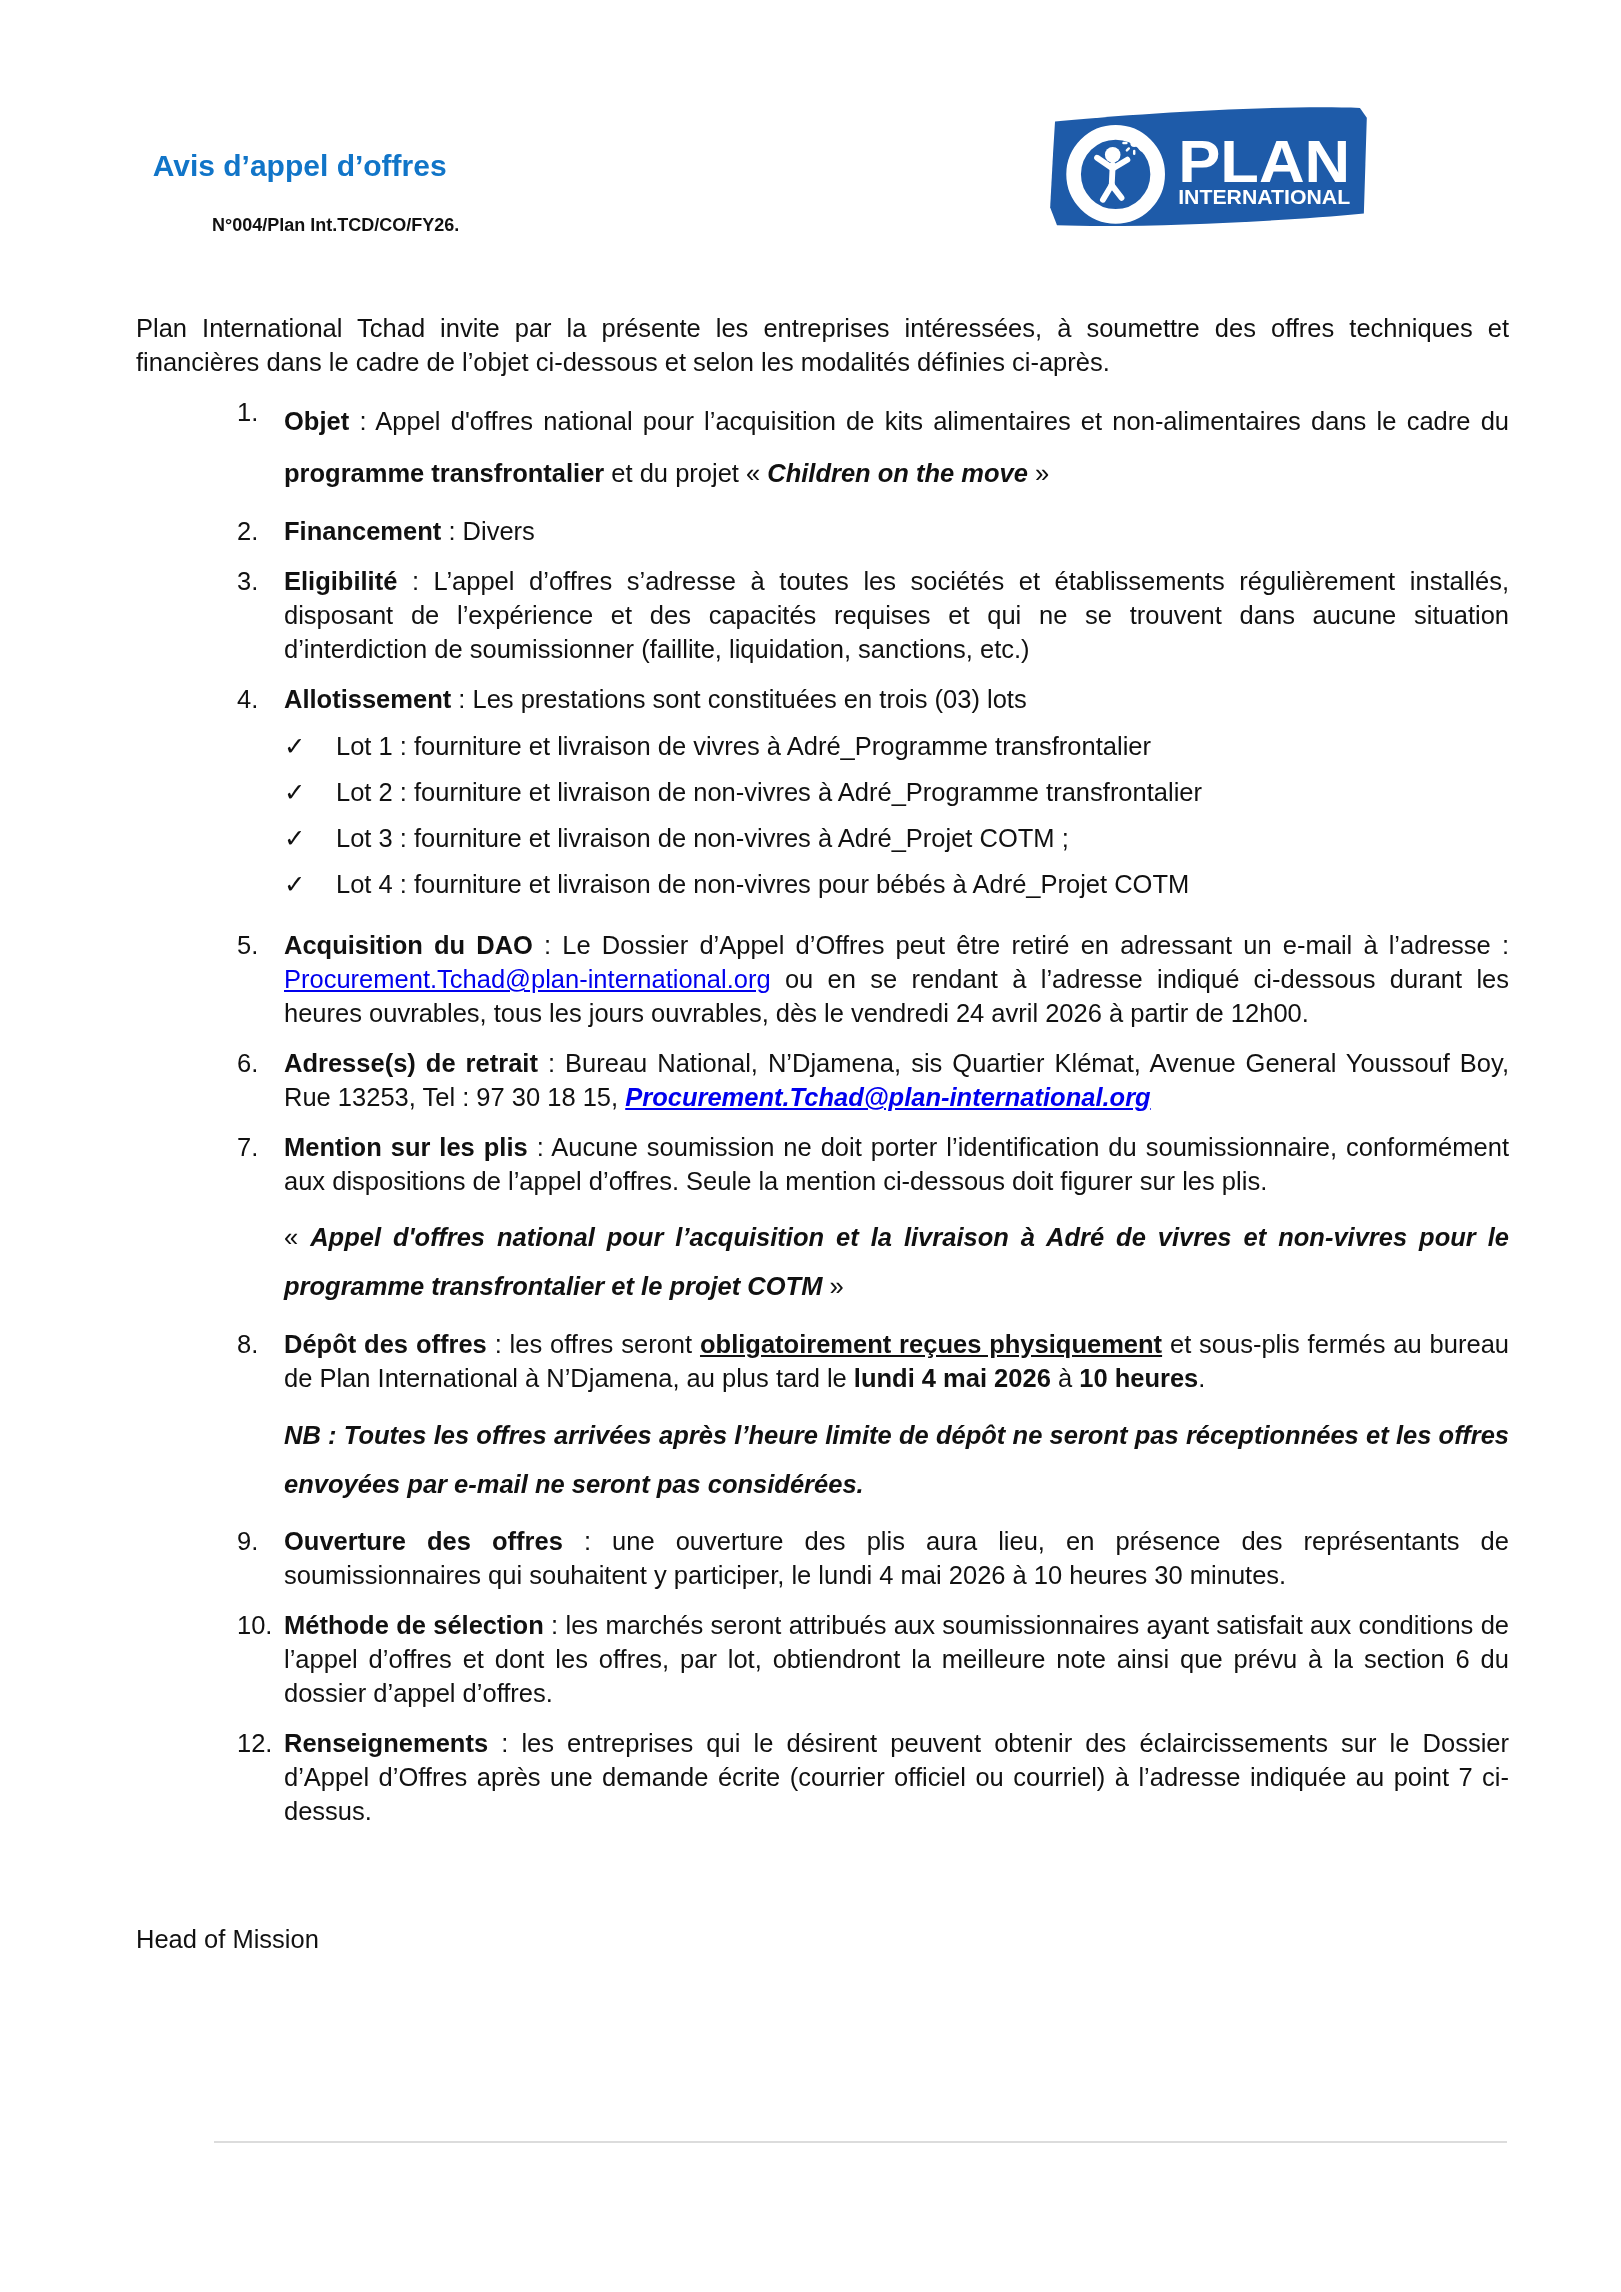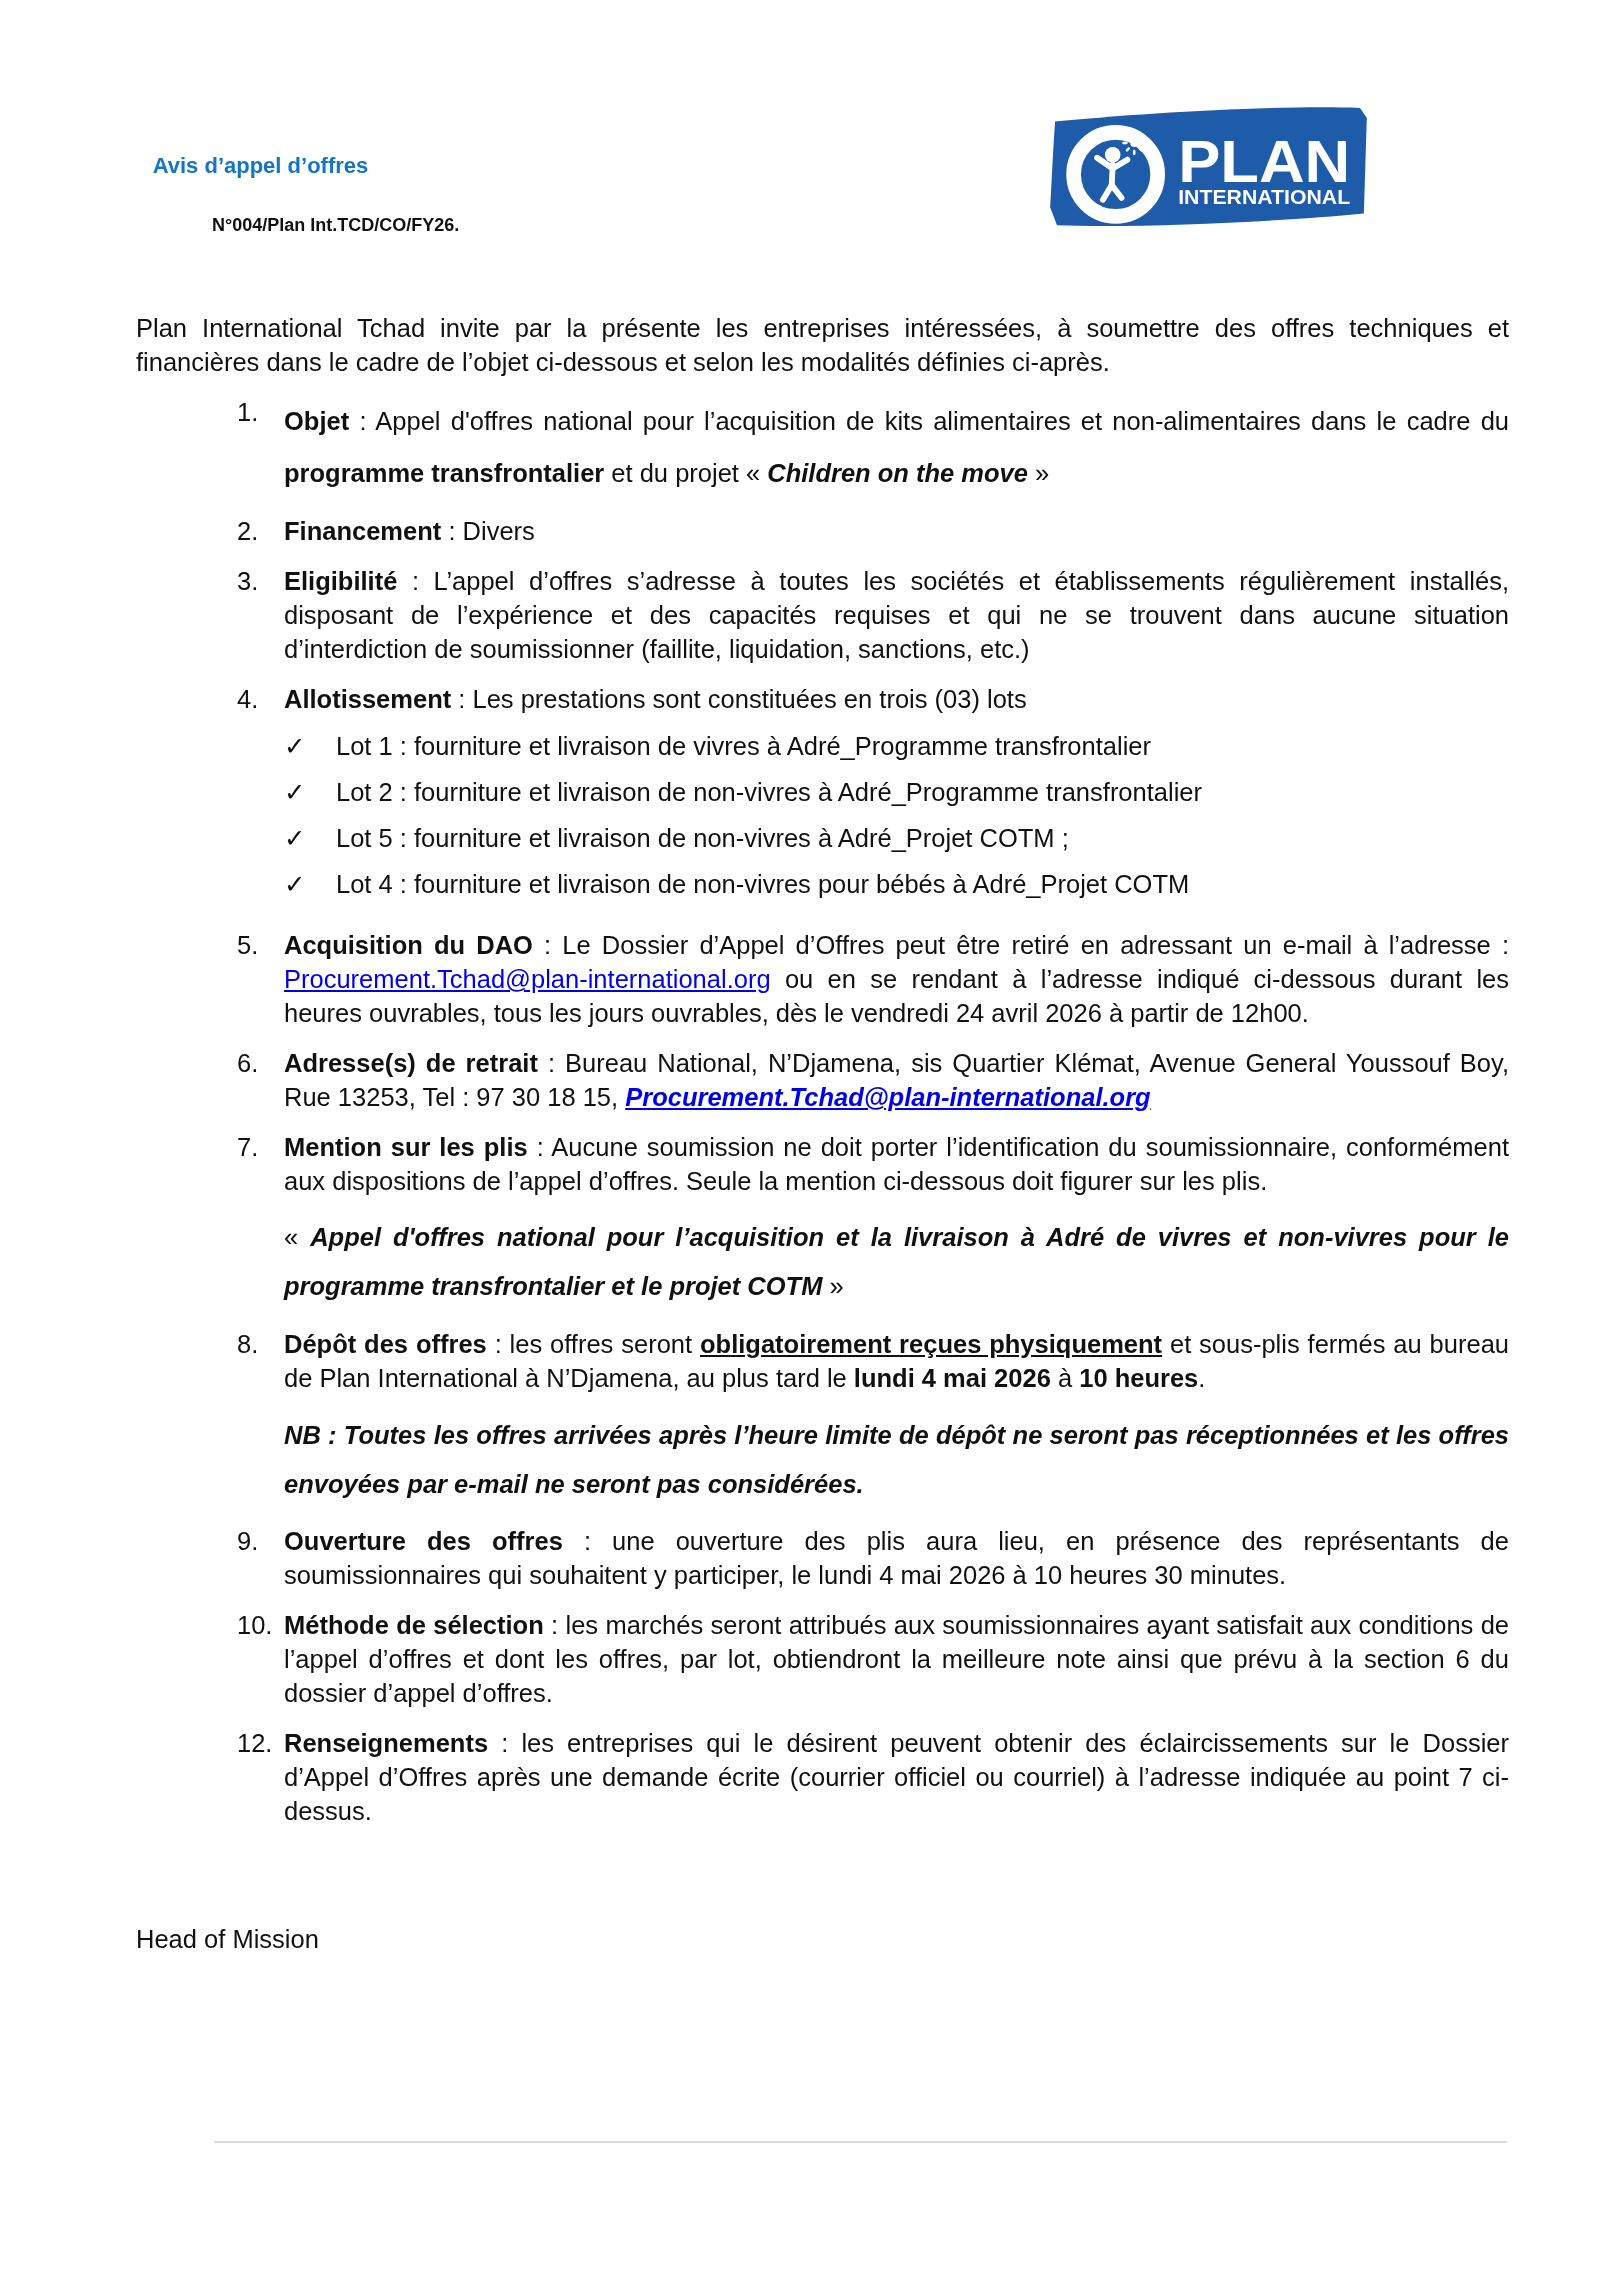--- a/index.html
+++ b/index.html
@@ -16,21 +16,21 @@
     width:1621px;height:2293px;
     background:#ffffff;
     padding:0 112px 0 136px;
     overflow:hidden;
     font-family:"Liberation Sans","DejaVu Sans",sans-serif;
     font-size:25.5px;line-height:34px;color:var(--ink);
   }
   .header{position:relative;height:311px;}
   .doc-title{
     position:absolute;left:16.7px;top:147px;
-    font-size:22px;line-height:37px;font-weight:700;color:var(--accent);
+    font-size:30px;line-height:37px;font-weight:700;color:var(--accent);
   }
   .doc-ref{
     position:absolute;left:76px;top:208px;
     font-size:18px;line-height:35px;font-weight:700;
   }
   .logo{position:absolute;left:911px;top:104px;width:321px;height:129px;}
   .intro{text-align:justify;}
   .item{display:flex;margin-top:15.7px;padding-left:101px;}
   .item .num{flex:none;width:47px;}
   .item .body{flex:1;min-width:0;}
@@ -122,21 +122,21 @@
           <div class="lot">
             <span class="check">✓</span>
             <span>Lot 1 : fourniture et livraison de vivres à Adré_Programme transfrontalier</span>
           </div>
           <div class="lot">
             <span class="check">✓</span>
             <span>Lot 2 : fourniture et livraison de non-vivres à Adré_Programme transfrontalier</span>
           </div>
           <div class="lot">
             <span class="check">✓</span>
-            <span>Lot 5 : fourniture et livraison de non-vivres à Adré_Projet COTM ;</span>
+            <span>Lot 3 : fourniture et livraison de non-vivres à Adré_Projet COTM ;</span>
           </div>
           <div class="lot">
             <span class="check">✓</span>
             <span>Lot 4 : fourniture et livraison de non-vivres pour bébés à Adré_Projet COTM</span>
           </div>
         </div>
       </div>
     </div>
 
     <div class="item">

